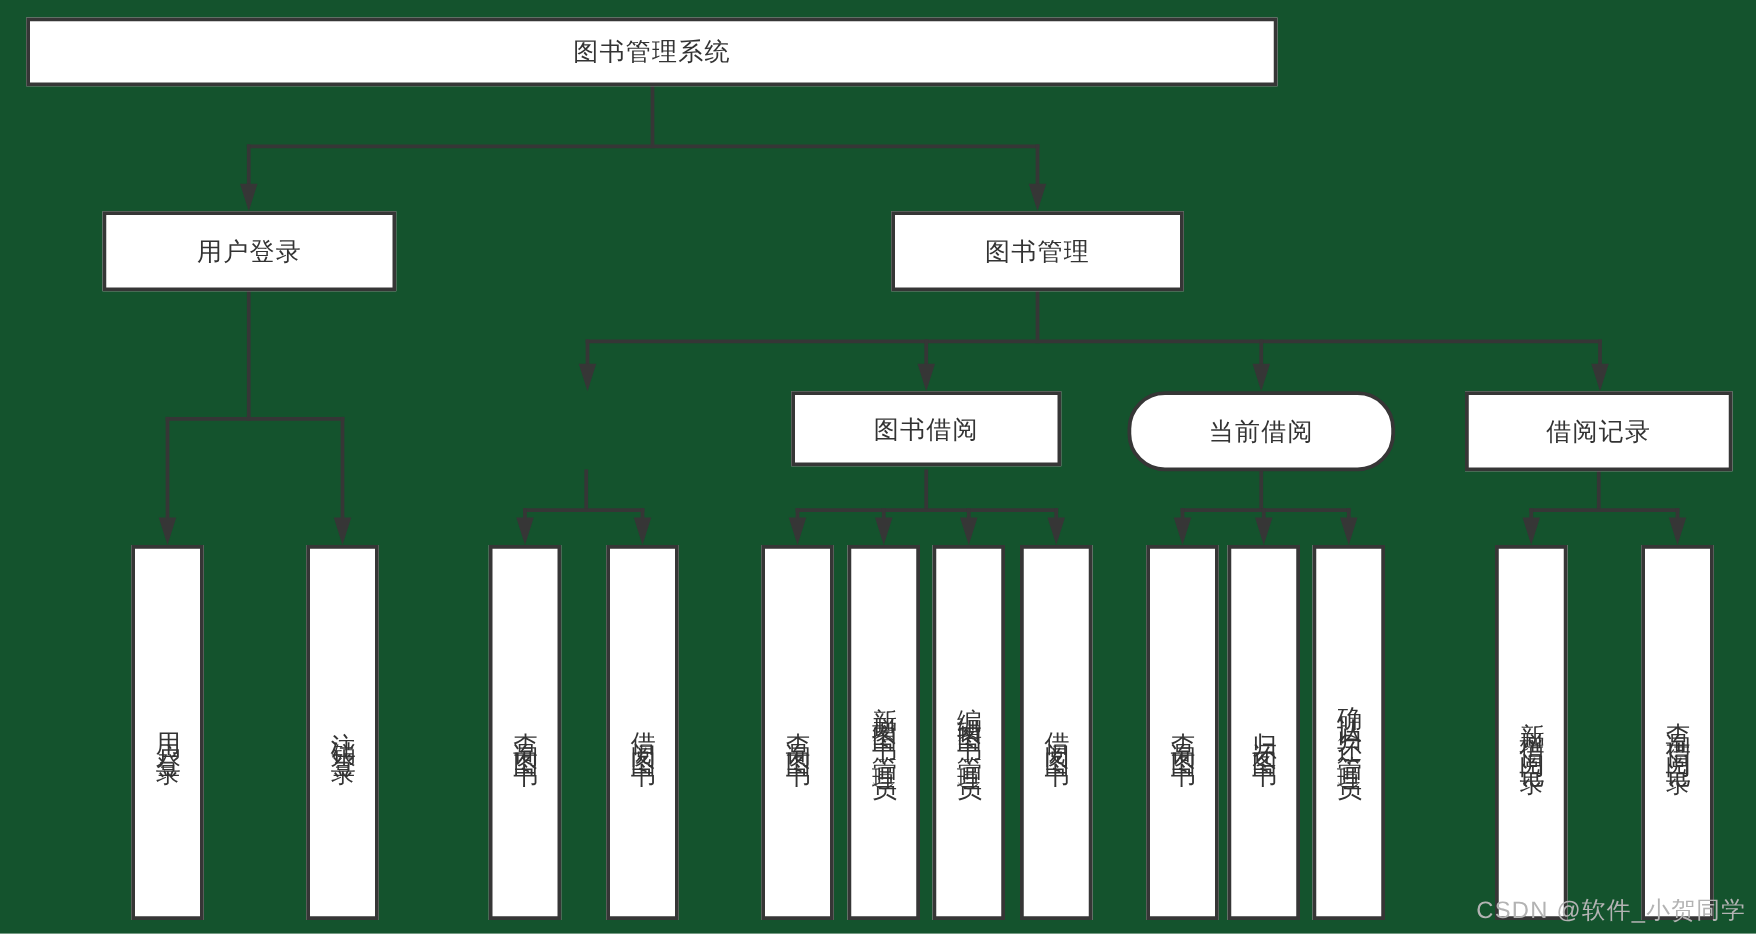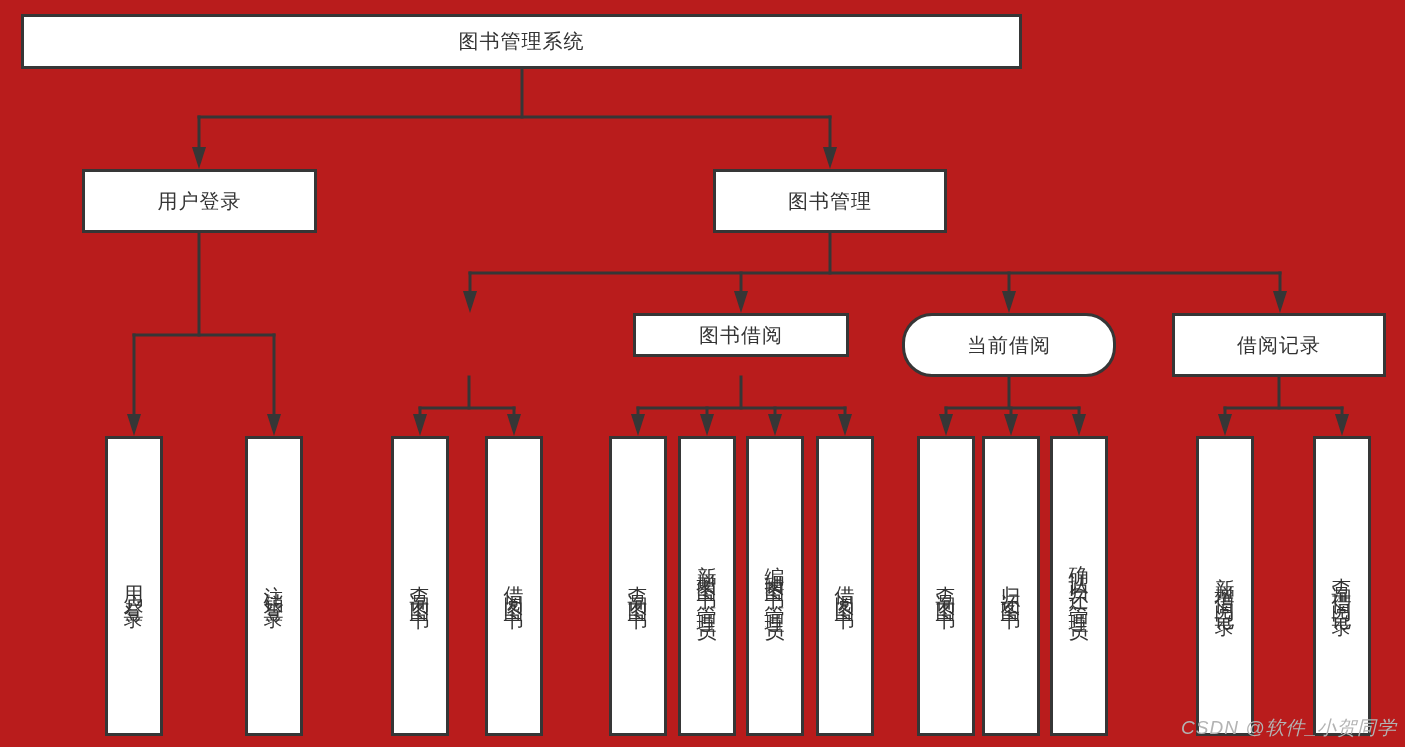--- a/index.html
+++ b/index.html
@@ -1,20 +1,20 @@
 <!DOCTYPE html>
 <html><head>
 <meta charset="utf-8">
 <style>
   html, body { margin: 0; padding: 0; background: #ffffff; }
   .canvas {
     position: relative;
     width: 1405px;
     height: 747px;
-    background: #b91c1c;
+    background: #14532d;
     font-family: "Liberation Sans", sans-serif;
     color: #333333;
     overflow: hidden;
   }
   .wires {
     position: absolute;
     left: 0; top: 0;
     width: 1405px; height: 747px;
   }
   .node {
@@ -37,21 +37,20 @@
     line-height: 1;
   }
   .watermark {
     position: absolute;
     right: 8px;
     bottom: 6px;
     font-size: 19px;
     color: #b3b3b3;
     letter-spacing: 1px;
     white-space: nowrap;
-    font-style: italic;
   }
 </style>
 </head>
 <body>
 
 <div class="canvas">
 
   <svg class="wires" viewBox="0 0 1405 747" xmlns="http://www.w3.org/2000/svg">
     <g stroke="#363636" stroke-width="3" stroke-linecap="square" fill="none">
 
@@ -122,21 +121,21 @@
     <span>图书管理系统</span>
   </div>
 
   <div class="node" style="left:82px; top:169px; width:235px; height:64px;">
     <span>用户登录</span>
   </div>
   <div class="node" style="left:713px; top:169px; width:234px; height:64px;text-align:center;">
     <span>图书管理</span>
   </div>
 
-  <div class="node" style="left:633px; top:313px; width:216px; height:44px;">
+  <div class="node" style="left:633px; top:313px; width:216px; height:60px;">
     <span>图书借阅</span>
   </div>
   <div class="node" style="left:902px; top:313px; width:214px; height:64px;border-radius:30px;">
     <span>当前借阅</span>
   </div>
   <div class="node" style="left:1172px; top:313px; width:214px; height:64px;">
     <span>借阅记录</span>
   </div>
 
   <div class="node leaf" style="left:105px; top:436px; width:58px; height:300px;">

